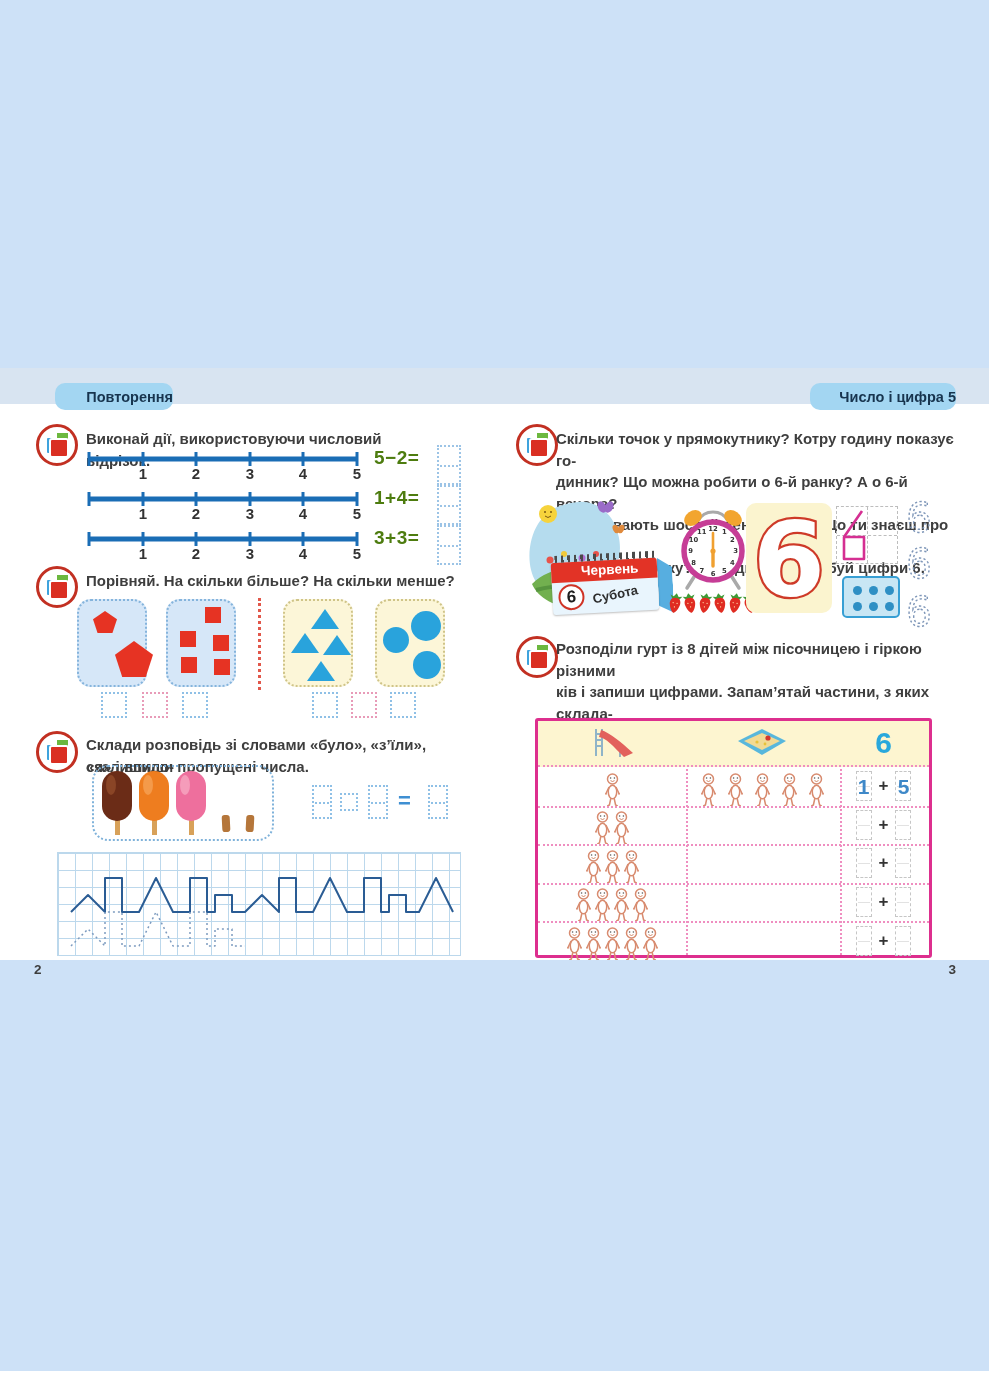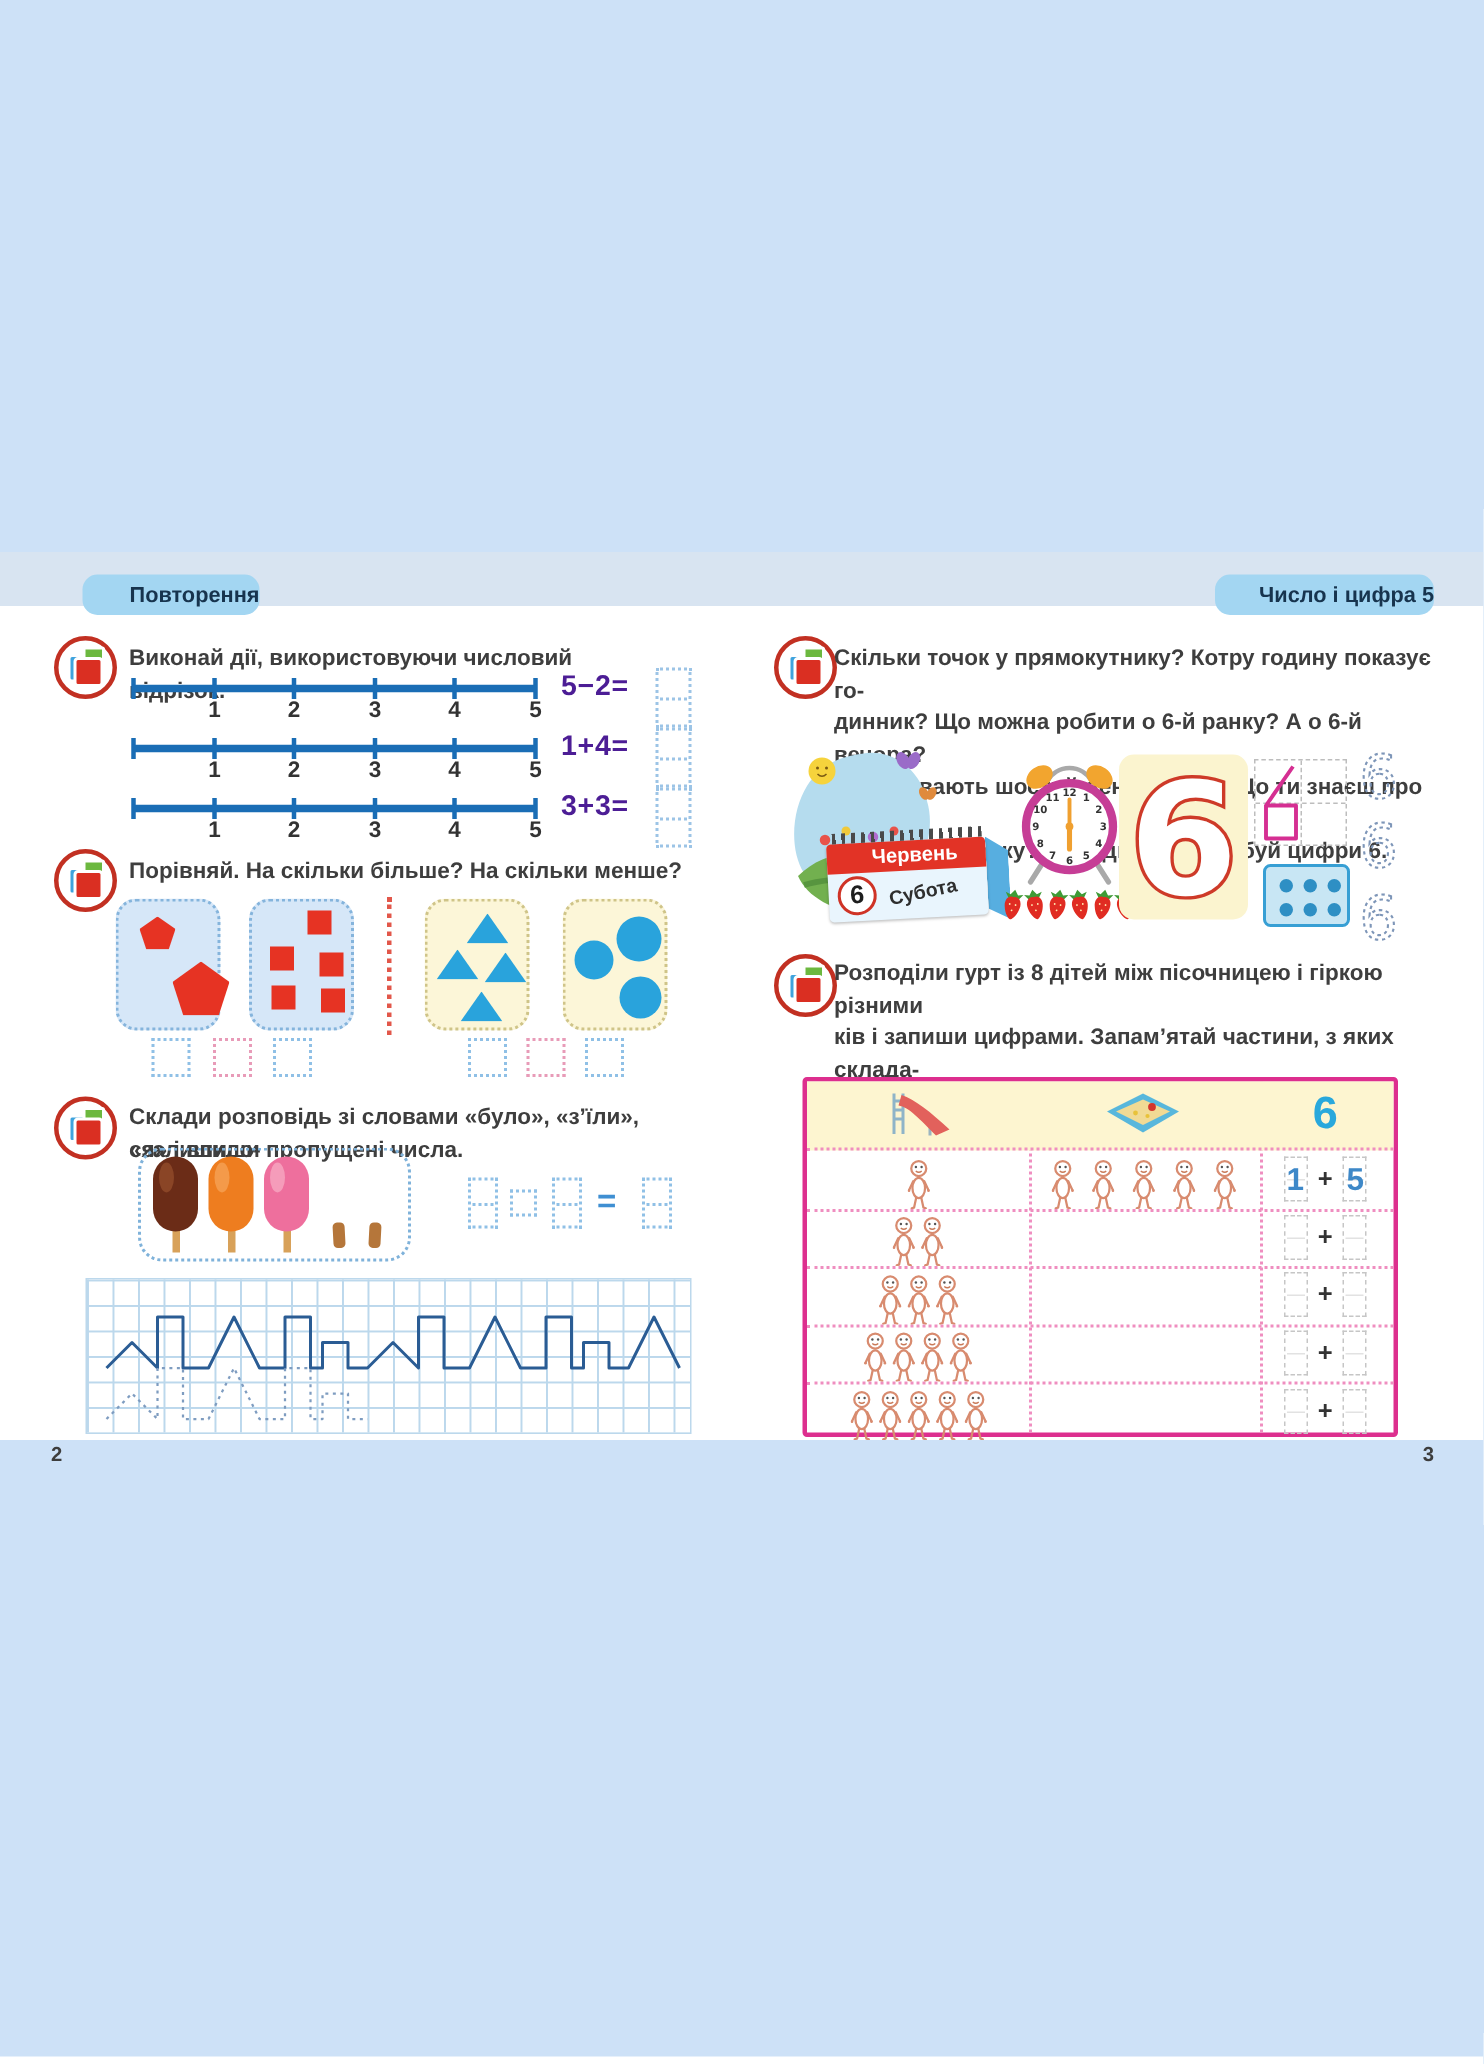--- a/index.html
+++ b/index.html
@@ -12,21 +12,21 @@
   
   .ticon{position:absolute;width:42px;height:42px;border-radius:50%;background:#fff;border:3px solid #c23022;box-sizing:border-box;}
   .ticon .b1{position:absolute;left:6px;top:9px;width:18px;height:15px;background:#3fa3dd;border:2px solid #fff;border-radius:3px;}
   .ticon .b2{position:absolute;right:5px;top:4px;width:11px;height:11px;background:#6cb83f;border:2px solid #fff;border-radius:2px;}
   .ticon .b3{position:absolute;right:6px;bottom:5px;width:16px;height:16px;background:#da2f22;border:2px solid #fff;border-radius:3px;}
   .ttext{position:absolute;font-size:15px;font-weight:700;color:#3e3e3e;line-height:21.5px;}
   
   .numline{position:absolute;left:86px;width:276px;height:38px;}
   .nl-labels{position:absolute;left:0;top:13px;width:276px;height:20px;}
   .nlnum{position:absolute;width:24px;text-align:center;font-size:15px;font-weight:700;color:#333;}
-  .eq{position:absolute;left:374px;font-size:19px;font-weight:700;color:#4c1d95;letter-spacing:0.5px;}
+  .eq{position:absolute;left:374px;font-size:19px;font-weight:700;color:#4d7c0f;letter-spacing:0.5px;}
   .ansbox{position:absolute;left:437px;width:24px;height:40px;border:2px dotted #9cc4e6;box-sizing:border-box;}
   .ansbox .mid{position:absolute;left:1px;right:1px;top:50%;border-top:2px dotted #9cc4e6;}
   
   .card{position:absolute;top:599px;width:70px;height:88px;border-radius:14px;box-sizing:border-box;}
   .card.blue{background:#d6e7f8;border:2px dotted #85b4dc;}
   .card.yellow{background:#fcf6d8;border:2px dotted #cfc488;}
   .shape{position:absolute;}
   .pent{background:#e63323;clip-path:polygon(50% 0,100% 38%,81% 100%,19% 100%,0 38%);}
   .sq{background:#e63323;width:16px;height:16px;}
   .tri{background:#29a3dc;clip-path:polygon(50% 0,100% 100%,0 100%);}

